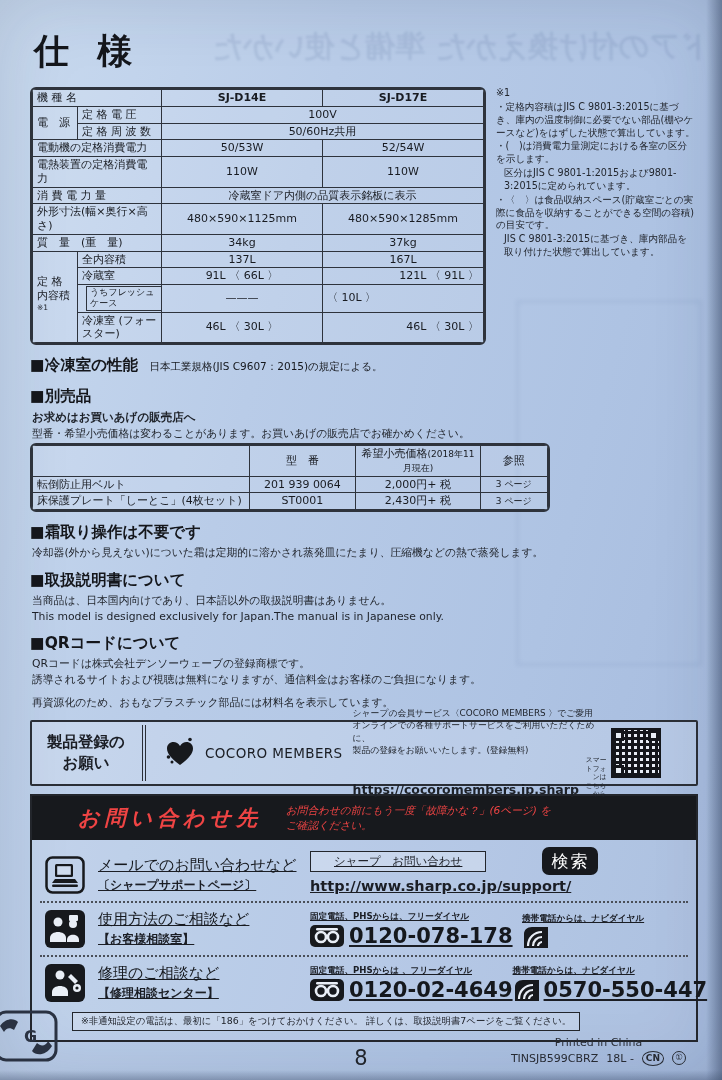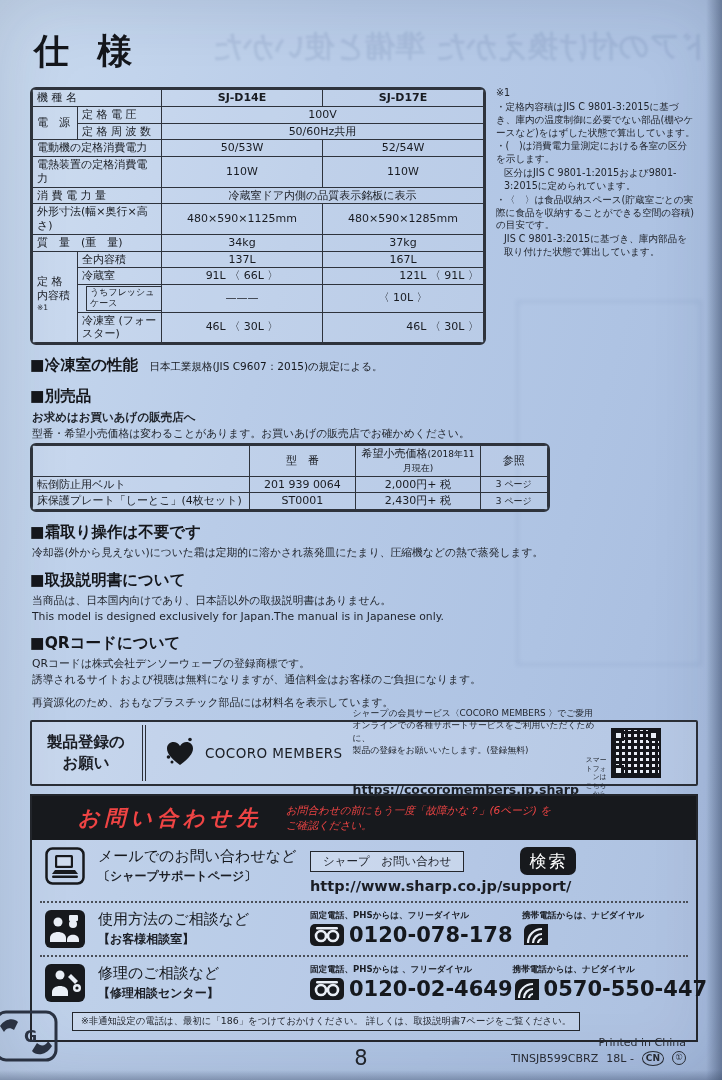--- a/index.html
+++ b/index.html
@@ -50,38 +50,38 @@
     background:
      repeating-linear-gradient(0deg,#14161b 0 3px,transparent 3px 6px),
      repeating-linear-gradient(90deg,#14161b 0 3px,#e8edf5 3px 6px);}
   .qr i{position:absolute;width:11px;height:11px;border:3px solid #14161b;background:#e8edf5;box-sizing:border-box;}
   .qr i.tl{top:0;left:0;} .qr i.tr{top:0;right:0;} .qr i.bl{bottom:0;left:0;}
   
   .contactbox{border:2px solid #23262c;margin-top:8px;background:rgba(255,255,255,.08);}
   .cheader{background:#17191d;color:#ef4444;display:flex;align-items:center;height:44px;font-style:italic;}
   .cheader-title{font-size:21px;font-weight:bold;letter-spacing:5px;padding:0 24px 0 46px;}
   .cheader-note{font-size:10.6px;line-height:1.45;}
-  .crow{display:flex;align-items:flex-start;padding:7px 10px;}
+  .crow{display:flex;align-items:flex-end;padding:7px 10px;text-decoration:underline;}
   .cicon{width:46px;flex:0 0 46px;display:flex;justify-content:center;}
   .ctitle{width:212px;flex:0 0 212px;padding-left:10px;}
   .ctitle .t1{font-size:15px;color:#15181d;}
   .ctitle .t2{font-size:12px;font-weight:bold;margin-top:2px;}
   .phoneblock{width:212px;}
   .phlabel{font-size:8.6px;font-weight:bold;margin-bottom:1px;}
   .phnum{display:flex;align-items:center;gap:5px;font-size:21px;font-weight:bold;color:#15181d;white-space:nowrap;}
   .dotsep{border-top:2px dotted #4a4f58;margin:0 8px;}
   .searchrow{display:flex;align-items:center;gap:8px;}
-  .searchbox{border:1.5px solid #23262c;padding:2px 12px;font-size:11.5px;background:rgba(255,255,255,.25);}
+  .searchbox{border:1.5px solid #23262c;padding:2px 23px;font-size:11.5px;background:rgba(255,255,255,.25);}
   .searchbadge{background:#17191d;color:#fff;border-radius:7px;padding:2.5px 9px;font-size:17px;letter-spacing:2px;margin-left:48px;}
   .curl{font-size:14.5px;font-weight:bold;margin-top:3px;}
   .cfoot{border:1.2px solid #23262c;font-size:9.4px;padding:2px 8px;margin:2px 14px 9px 40px;
     display:inline-block;background:rgba(255,255,255,.2);}
   .gmark{position:absolute;left:-6px;bottom:14px;}
   .pageno{position:absolute;left:0;right:0;bottom:10px;text-align:center;font-size:21px;color:#20242b;}
-  .printinfo{position:absolute;right:36px;bottom:14px;font-size:11px;color:#272b33;text-align:right;line-height:1.4;margin-left:20px;}
+  .printinfo{position:absolute;right:36px;bottom:14px;font-size:11px;color:#272b33;text-align:center;line-height:1.4;margin-left:20px;}
   .printrow2{display:flex;align-items:center;gap:8px;}
   .cnoval{border:1.4px solid #272b33;border-radius:50%;padding:0 3px;font-size:9px;font-weight:bold;}
   .circ1{border:1.2px solid #272b33;border-radius:50%;width:12px;height:12px;display:inline-flex;
     align-items:center;justify-content:center;font-size:8.5px;}
 </style>
 </head>
 <body>
 
 <div class="photo">
   <div class="edge-right"></div>
@@ -148,21 +148,21 @@
             <tr>
               <td>冷蔵室</td>
               <td class="tc">91L 〈 66L 〉</td>
               <td style="text-align:right">121L 〈 91L 〉</td>
             </tr>
             <tr>
               <td style="padding:0">
                 <span class="inner-box sm">うちフレッシュケース</span>
               </td>
               <td class="tc">———</td>
-              <td style="text-align:center">〈 10L 〉</td>
+              <td style="text-align:left">〈 10L 〉</td>
             </tr>
             <tr>
               <td>冷凍室 (フォースター)</td>
               <td class="tc">46L 〈 30L 〉</td>
               <td style="text-align:right">46L 〈 30L 〉</td>
             </tr>
           </tbody>
             </table>
         </div>
       </div>

